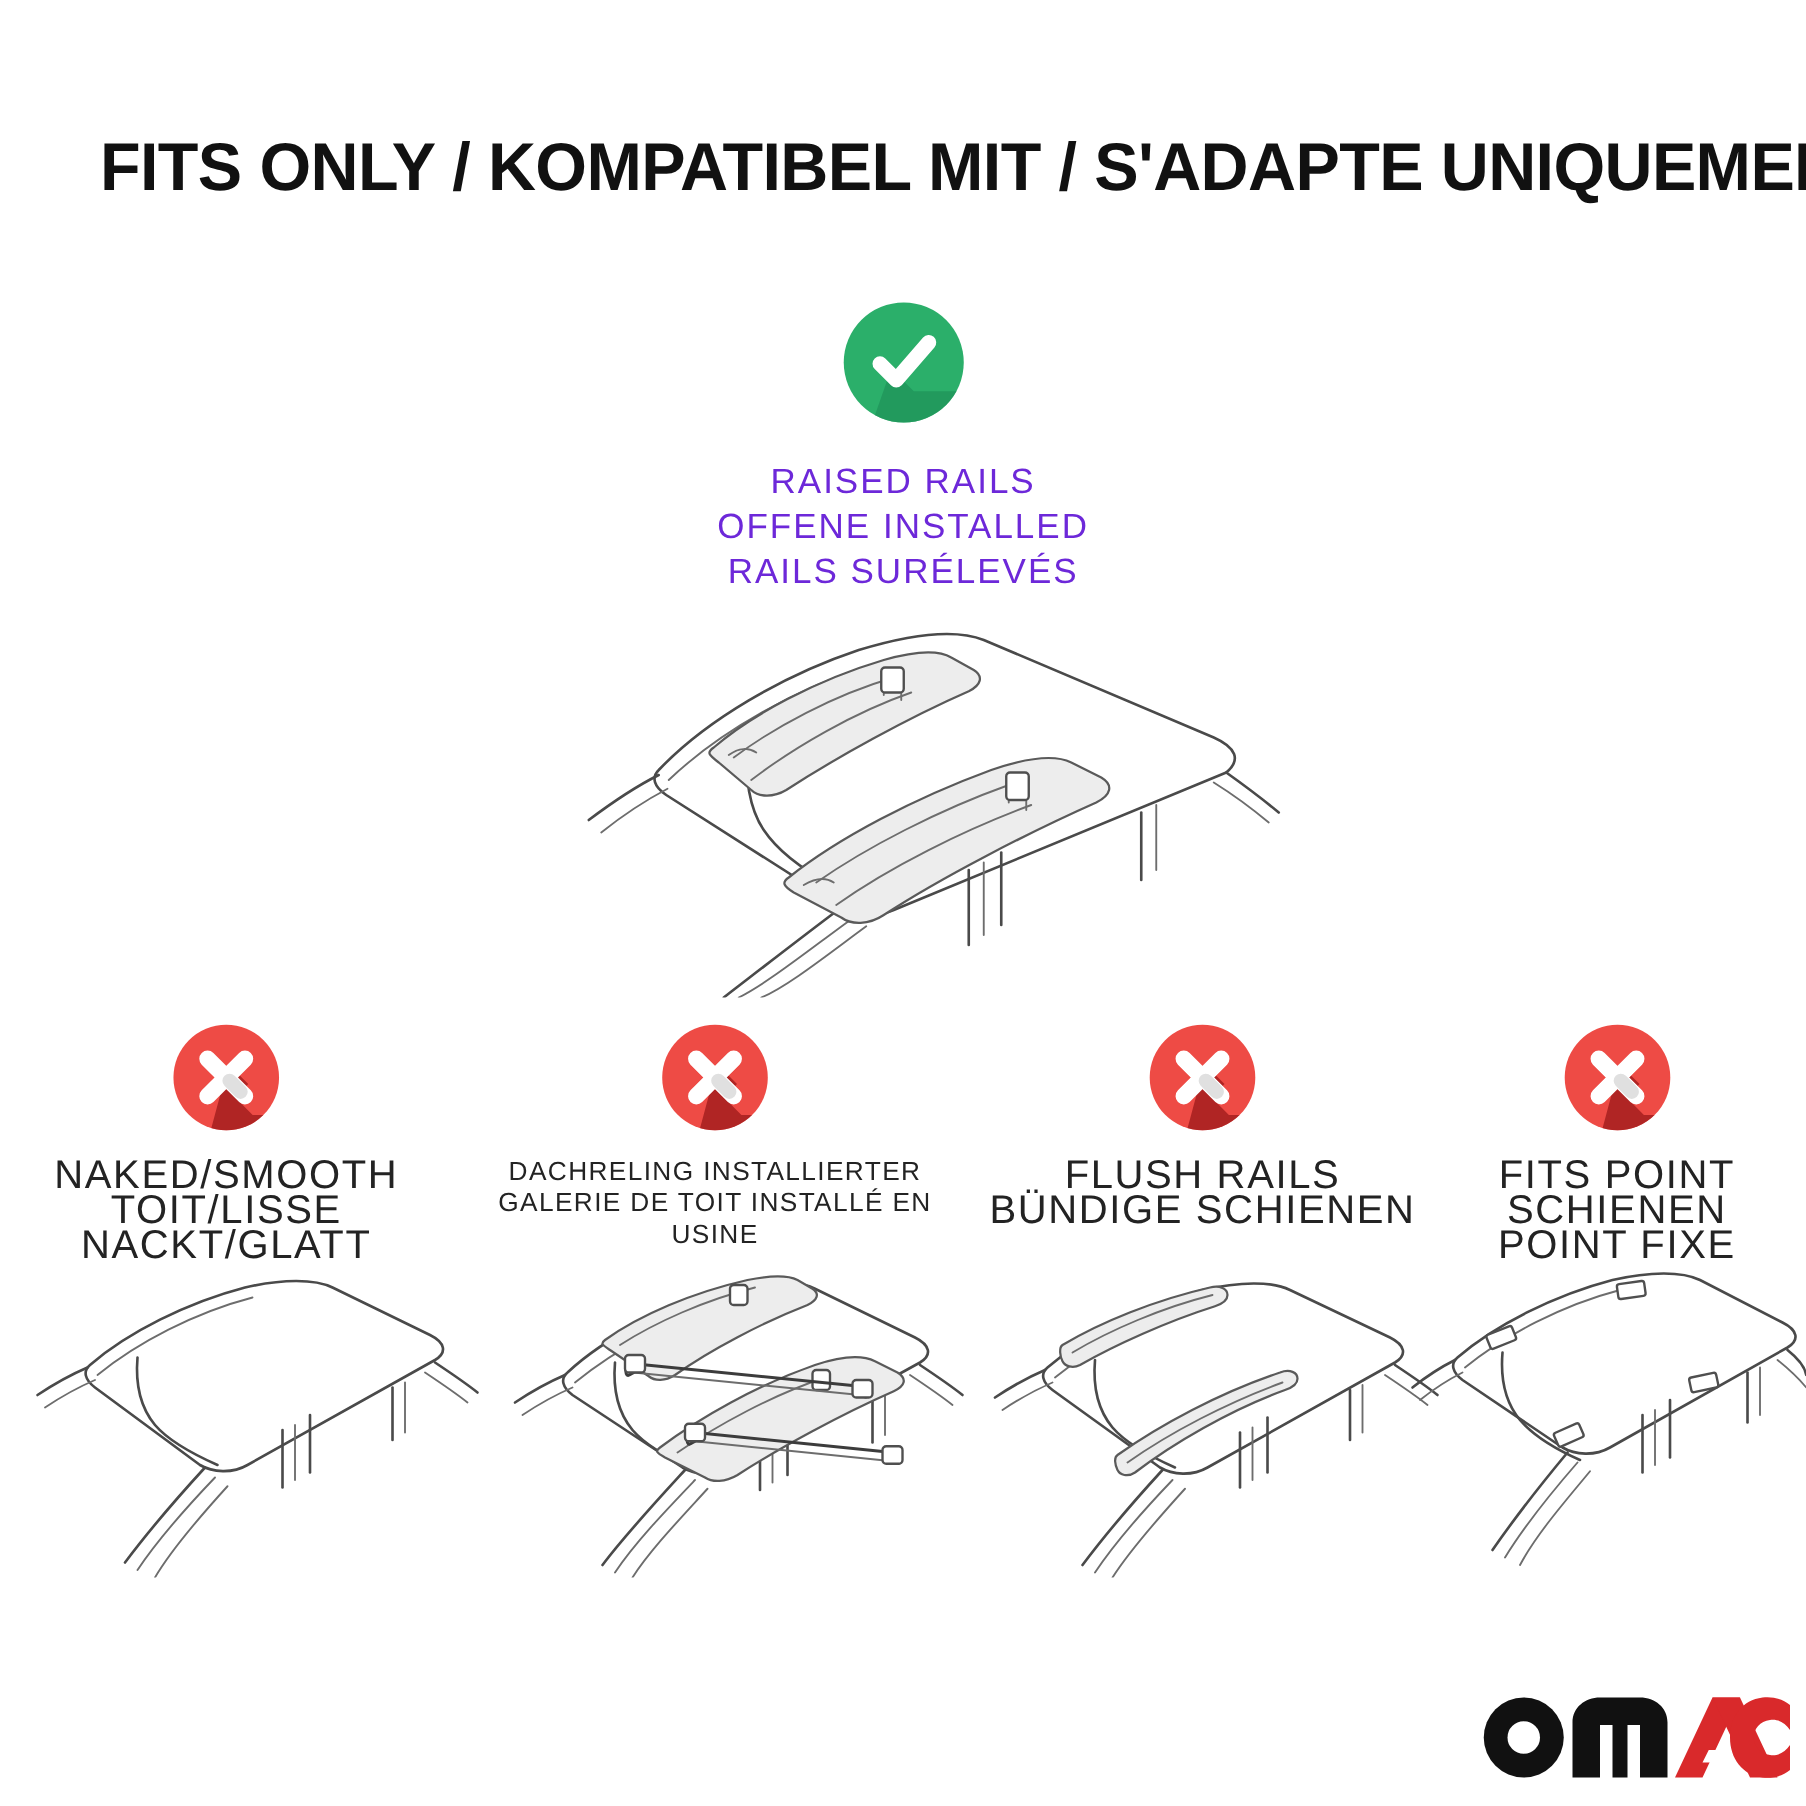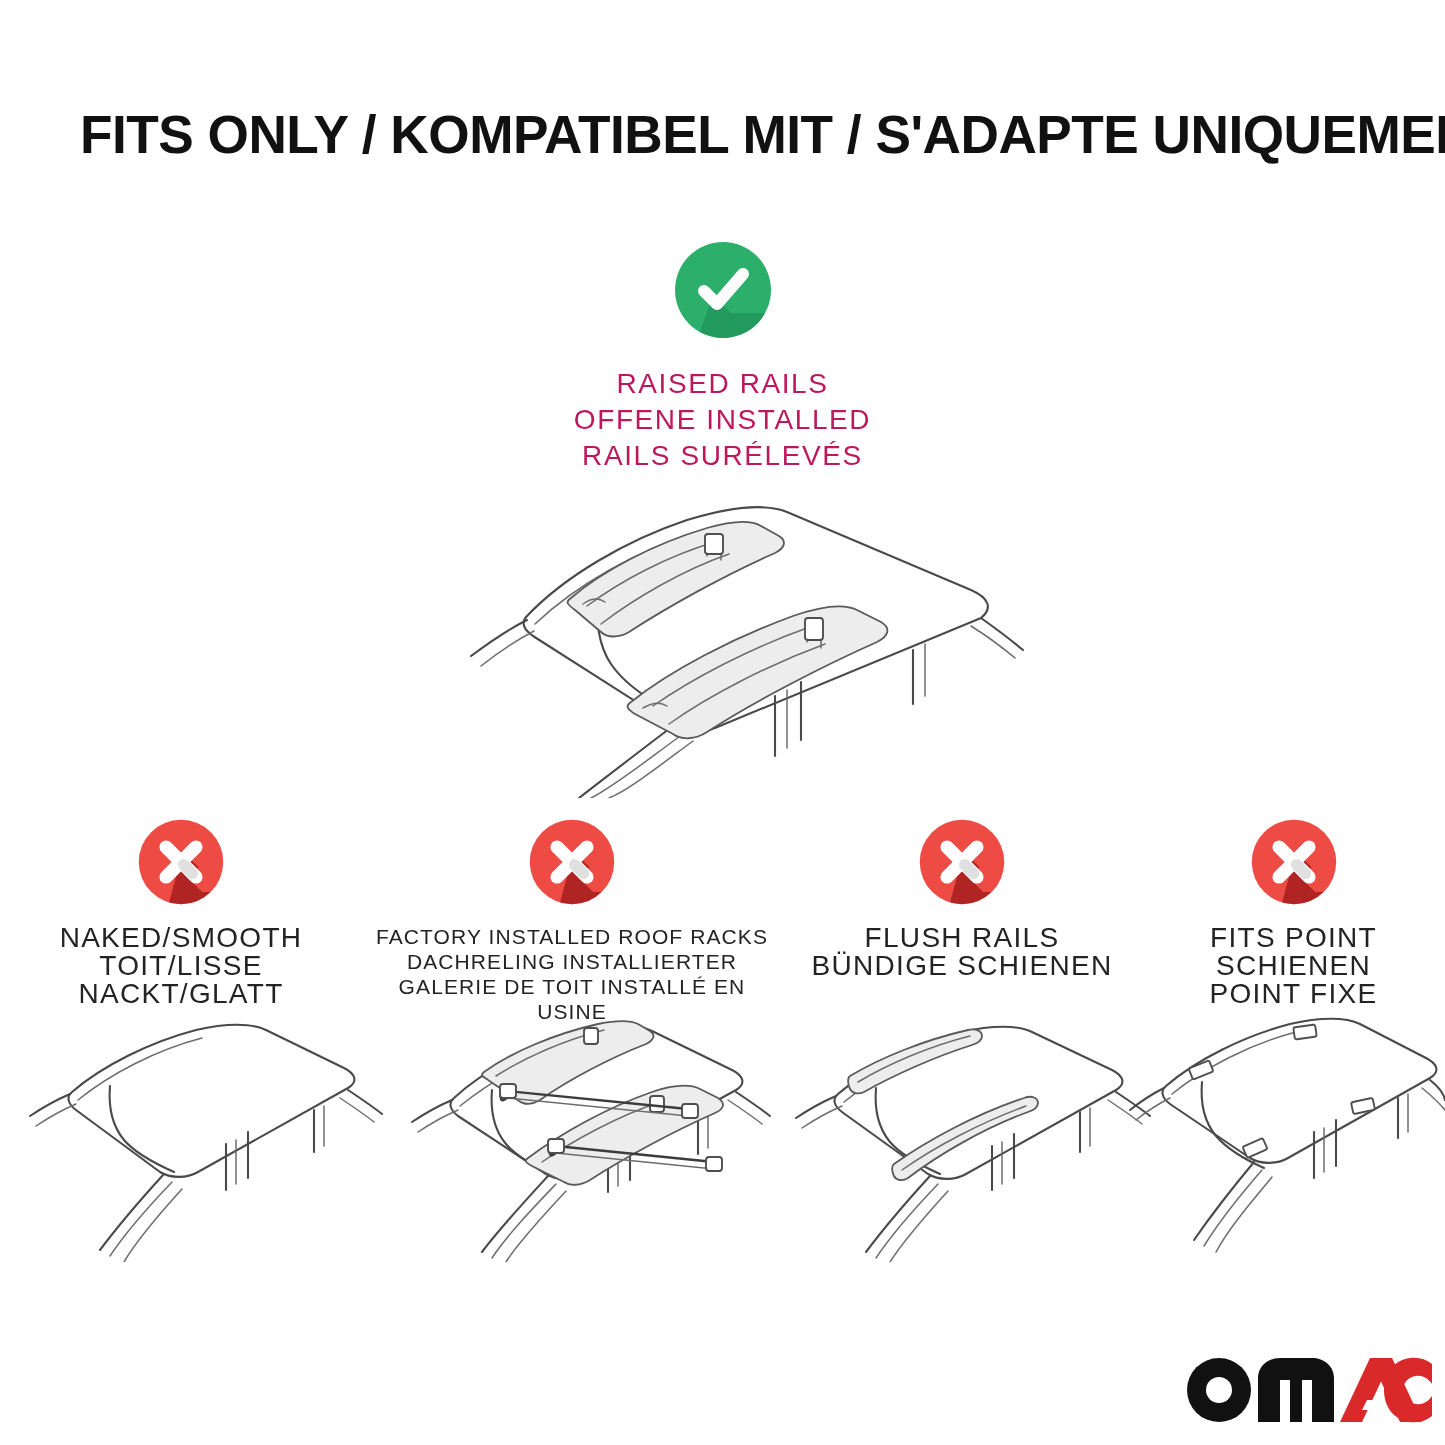--- a/index.html
+++ b/index.html
@@ -30,21 +30,21 @@
 
   
   .ok-block{position:absolute;left:0;top:240px;width:1445px;text-align:center;}
   .badge{display:inline-block;line-height:0;}
   .ok-caption{
     margin-top:22px;
     font-size:28px;
     line-height:36px;
     letter-spacing:1.6px;
     font-weight:400;
-    color:#be185d;
+    color:#6d28d9;
     font-family:"Liberation Sans","DejaVu Sans",sans-serif;
   }
 
   
   .hero-art{
     position:absolute;left:415px;top:498px;width:620px;height:300px;
   }
 
   
   .cols{
@@ -56,21 +56,21 @@
   .col.c2{width:420px;}
   .col.c3{width:360px;}
   .col.c4{width:303px;}
   .x-badge{line-height:0;display:inline-block;}
   .col-caption{
     margin-top:14px;
     color:#232323;
     font-weight:400;
     font-family:"Liberation Sans","DejaVu Sans",sans-serif;
   }
-  .cap-lg{font-size:28px;line-height:28px;letter-spacing:1.3px;}
+  .cap-lg{font-size:32px;line-height:28px;letter-spacing:1.3px;}
   .cap-sm{font-size:21px;line-height:25px;letter-spacing:1.1px;}
 
   
   .art-row{
     position:absolute;left:0;top:1012px;width:1445px;height:250px;
   }
   .art-slot{position:absolute;top:0;height:250px;}
   .art-slot.s1{left:14px;width:372px;}
   .art-slot.s2{left:388px;width:388px;}
   .art-slot.s3{left:778px;width:380px;}
@@ -209,21 +209,20 @@
             <path d="M52 38 L70 56 L58 68 L74 84 L112 84 L112 120 L30 120 Z" fill="#A51E1E" opacity="0.85"></path>
           </g>
           <g stroke-linecap="round">
             <path d="M33 33 L67 67" stroke="#ffffff" stroke-width="15"></path>
             <path d="M67 33 L33 67" stroke="#ffffff" stroke-width="15"></path>
             <path d="M53 53 L63 63" stroke="#dddddd" stroke-width="13" opacity="0.9"></path>
           </g>
         </svg>
       </span>
       <div class="col-caption cap-sm">
-        <div>FACTORY INSTALLED ROOF RACKS</div>
         <div>DACHRELING INSTALLIERTER</div>
         <div>GALERIE DE TOIT INSTALLÉ EN USINE</div>
       </div>
     </div>
 
     <div class="col c3">
       <span class="x-badge">
         <svg width="88" height="88" viewBox="0 0 100 100" aria-hidden="true">
           <defs>
               <clipPath id="xc3">

